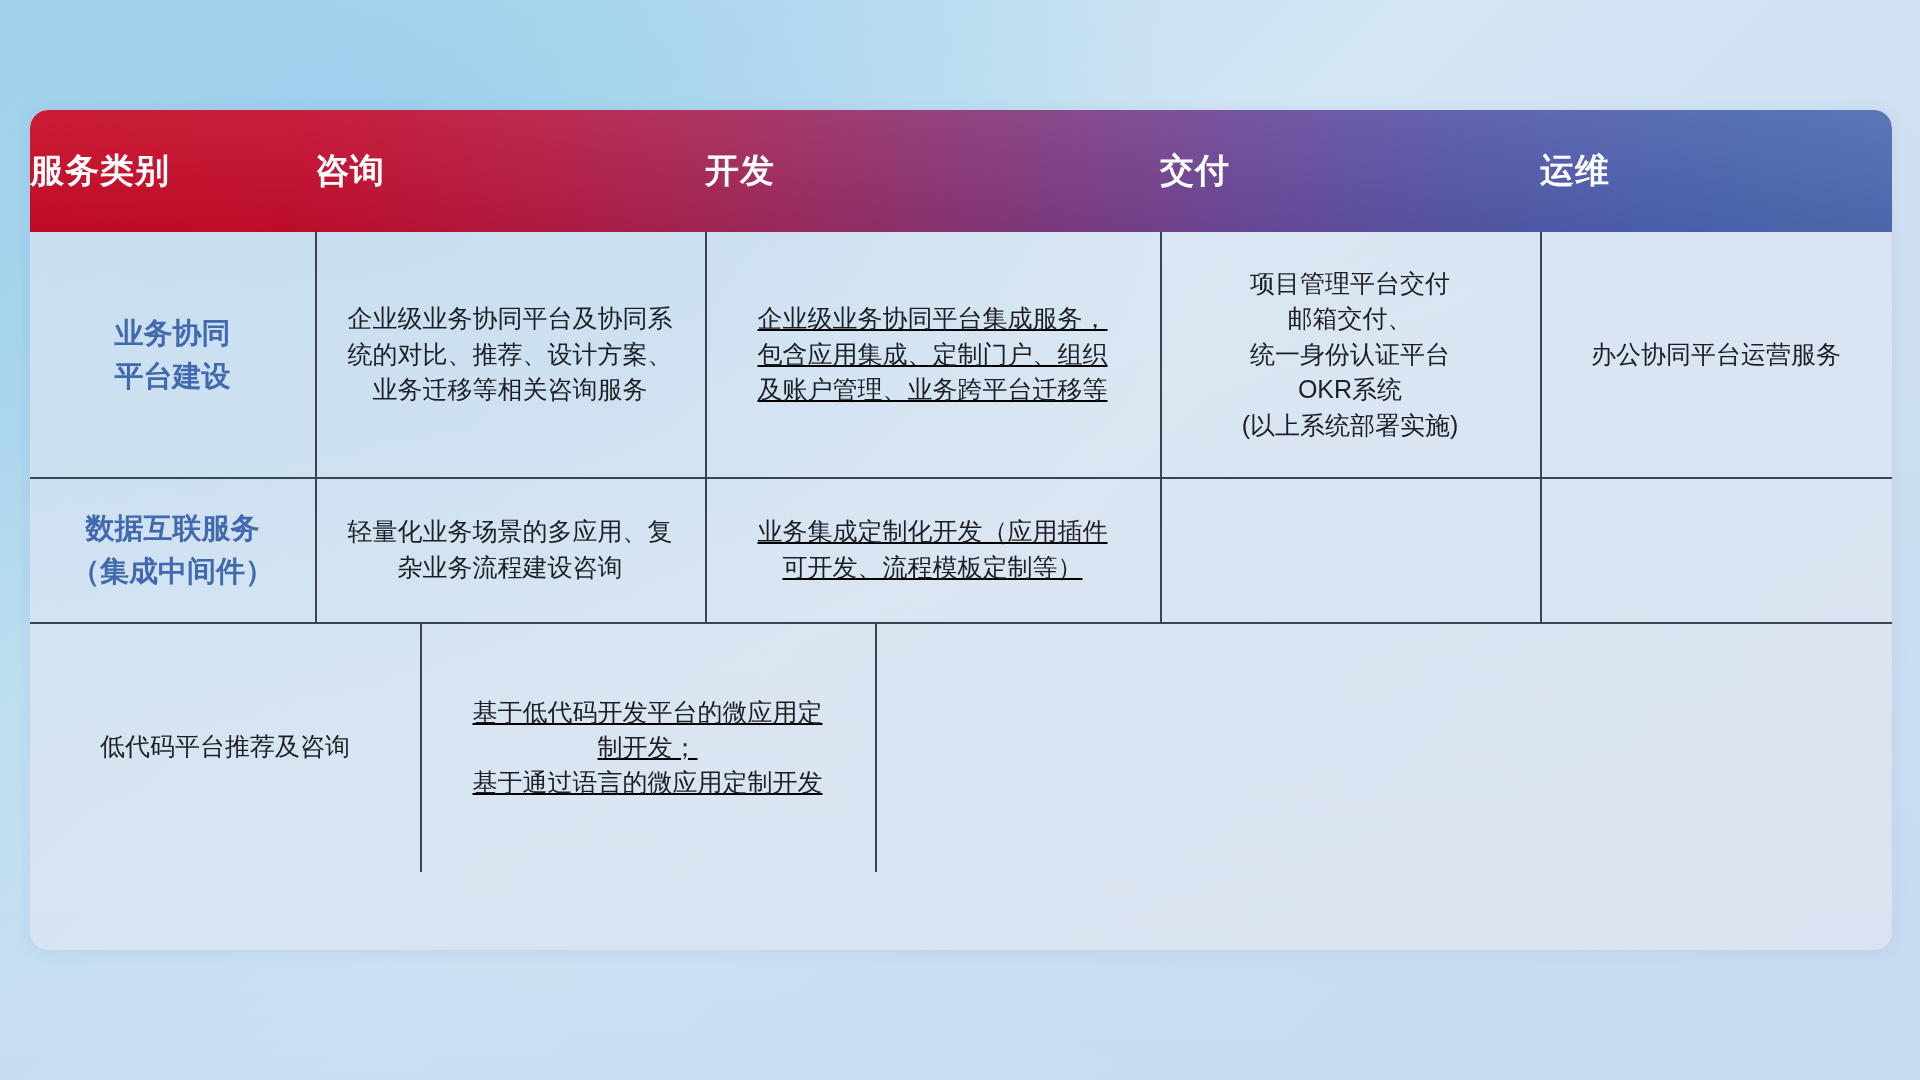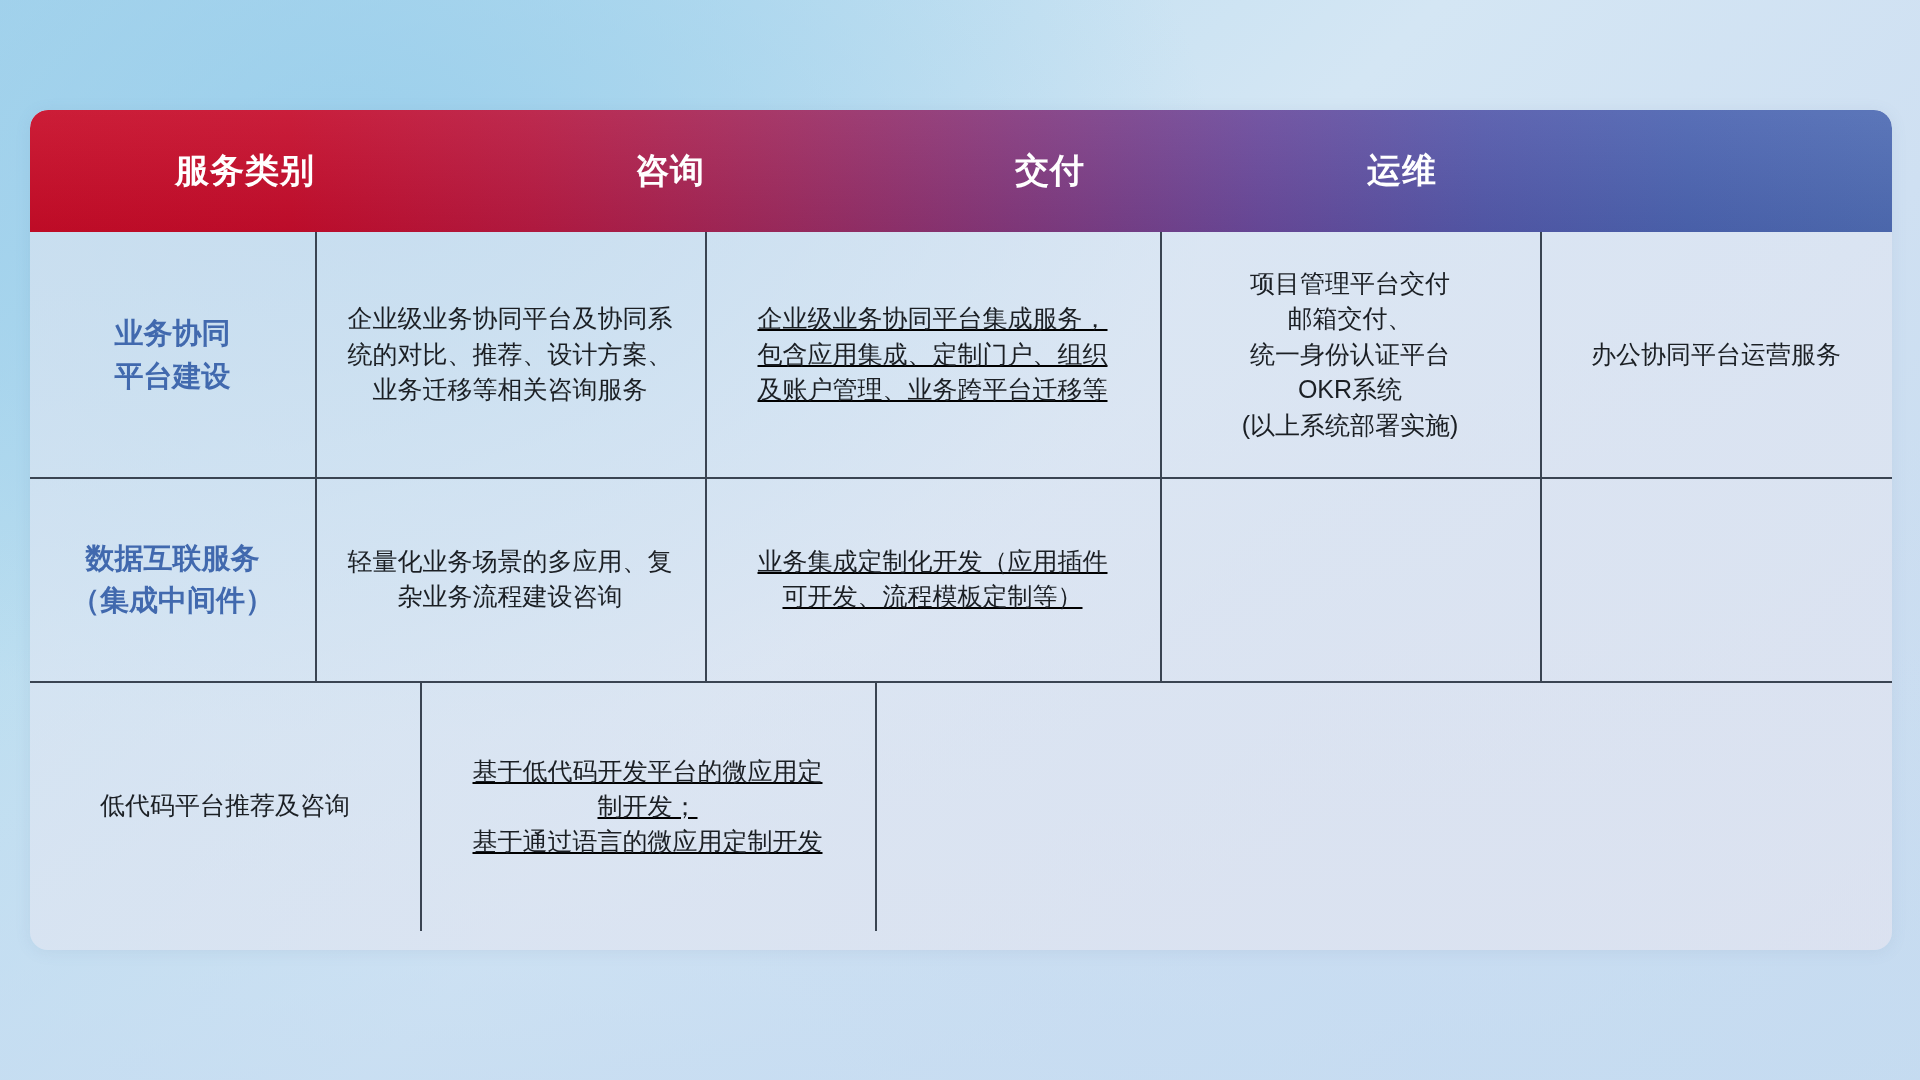--- a/index.html
+++ b/index.html
@@ -77,34 +77,34 @@
     position: absolute;
     inset: 0;
     background: linear-gradient(to bottom, rgba(255,255,255,0.07), rgba(0,0,0,0.05));
     pointer-events: none;
     border-radius: 18px 18px 0 0;
   }
   .th {
     color: #ffffff;
     font-size: 34px;
     font-weight: bold;
-    text-align: right;
+    text-align: left;
     letter-spacing: 1px;
     position: relative;
     z-index: 2;
   }
 
   .tbody { position: relative; }
   .trow {
     display: flex;
     align-items: stretch;
     position: relative;
   }
   .trow.r1 { height: 245px; }
-  .trow.r2 { height: 204px; }
+  .trow.r2 { height: 145px; }
   .trow.r3 { height: 250px; }
 
   .trow + .trow::before {
     content: "";
     position: absolute;
     left: 0; right: 0; top: 0;
     height: 1.5px;
     background: #3a4452;
   }
 
@@ -161,20 +161,21 @@
 <div id="stage">
   <div class="bg-wash-a"></div>
   <div class="bg-wash-b"></div>
   <div class="bg-wash-c"></div>
 
   <div class="table-card">
 
     <div class="thead">
       <div class="th h0">服务类别</div>
       <div class="th h1">咨询</div>
+      <div class="th h2">开发</div>
       <div class="th h3">交付</div>
       <div class="th h4">运维</div>
     </div>
 
     <div class="tbody">
 
       <div class="trow r1">
         <div class="cell c0">
           <span class="cat">业务协同
 平台建设</span>

